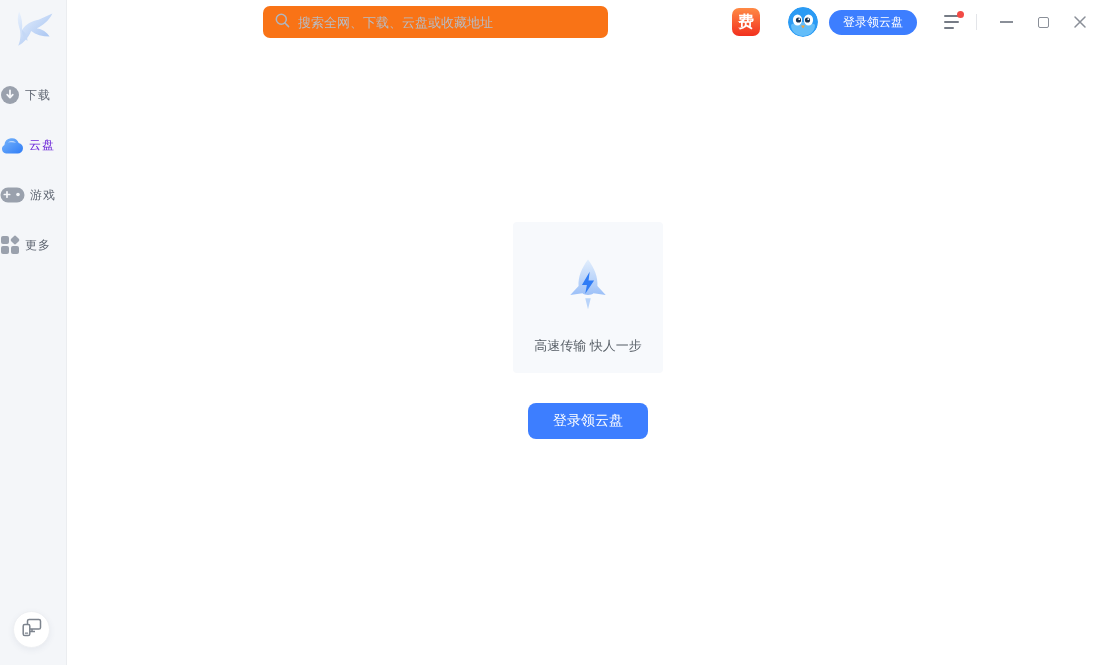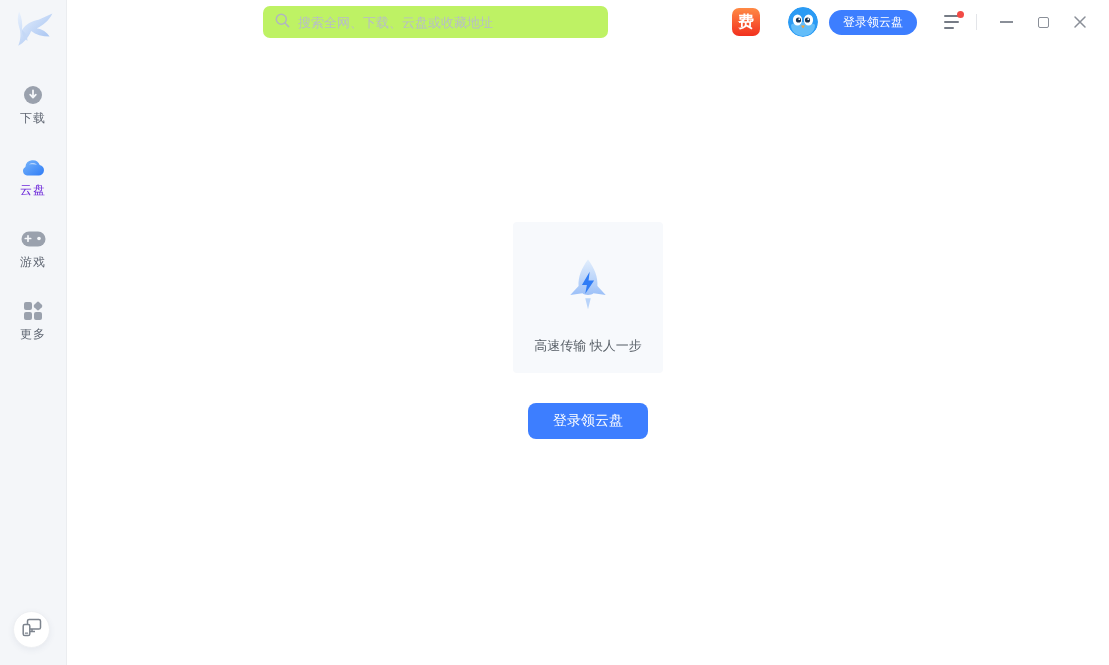--- a/index.html
+++ b/index.html
@@ -5,32 +5,32 @@
   * { margin:0; padding:0; box-sizing:border-box; }
   html,body { width:1109px; height:665px; overflow:hidden; background:#fff;
     font-family:"Liberation Sans", sans-serif; }
   .app { position:relative; width:1109px; height:665px; display:flex; background:#fff; }
 
   
   .sidebar { position:relative; width:67px; height:665px; background:#f4f6f9;
     border-right:1px solid #ebedf0; flex:0 0 67px; }
   .logo { position:absolute; top:6px; left:9px; width:48px; height:48px; }
   .nav { position:absolute; top:85px; left:0; width:100%; display:flex; flex-direction:column; gap:30px; }
-  .nav-item { display:flex; flex-direction:column; align-items:center; gap:5px; cursor:pointer;text-align:right; }
+  .nav-item { display:flex; flex-direction:row; align-items:center; gap:5px; cursor:pointer;text-align:right; }
   .nav-item .lbl { font-size:12px; color:#5f6672; letter-spacing:1px; }
   .nav-item.active .lbl { color:#6d28d9; }
   .nav-ic { height:20px; display:flex; align-items:center; justify-content:center; }
   .device-btn { position:absolute; left:13px; bottom:17px; width:37px; height:37px;
     background:#fff; border:1px solid #eef0f3; border-radius:50%;
     box-shadow:0 2px 6px rgba(60,80,120,.08); display:flex; align-items:center; justify-content:center; cursor:pointer; }
 
   
   .main { position:relative; flex:1; height:665px; }
   .searchbox { position:absolute; left:196px; top:6px; width:345px; height:32px;
-    background:#bef264; border-radius:7px; display:flex; align-items:center; padding:0 12px; }
+    background:#f97316; border-radius:7px; display:flex; align-items:center; padding:0 12px; }
   .searchbox input { border:none; outline:none; background:transparent; flex:1; margin-left:8px;
     font-size:13px; color:#333; font-family:"Liberation Sans", sans-serif; }
   .searchbox input::placeholder { color:#b7bdc7; }
 
   .tr-cluster { position:absolute; top:0; right:0; height:44px; display:flex; align-items:center; padding-right:21px; }
   .fee-badge { width:28px; height:28px; border-radius:7px;
     background:linear-gradient(180deg,#ff8a45 0%,#f2301e 100%);
     color:#fff; font-size:16px; font-weight:bold; display:flex; align-items:center; justify-content:center;
     cursor:pointer; }
   .avatar { width:30px; height:30px; border-radius:50%; margin-left:28px; cursor:pointer; overflow:hidden; }

